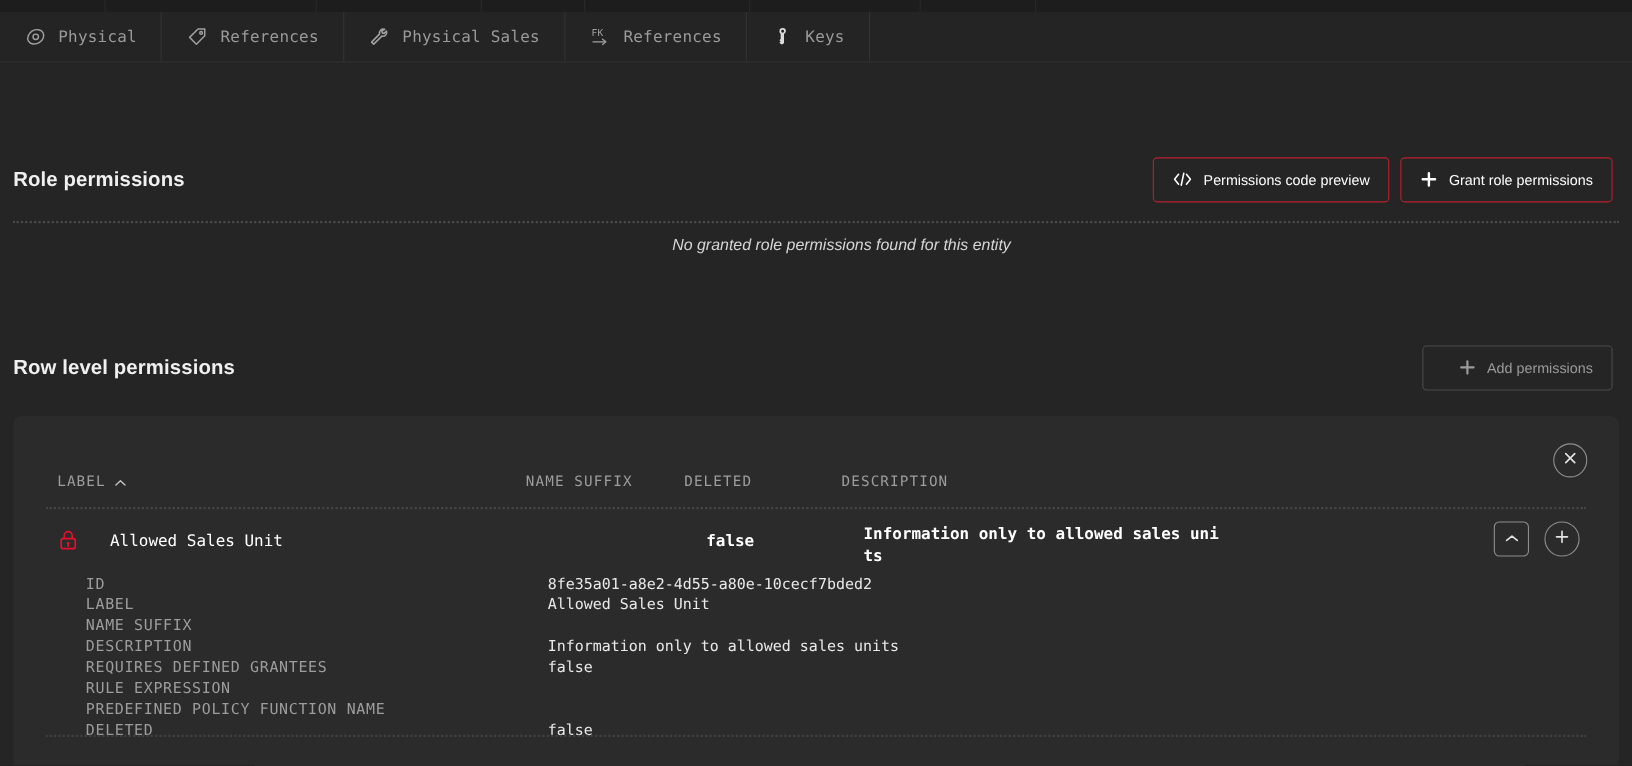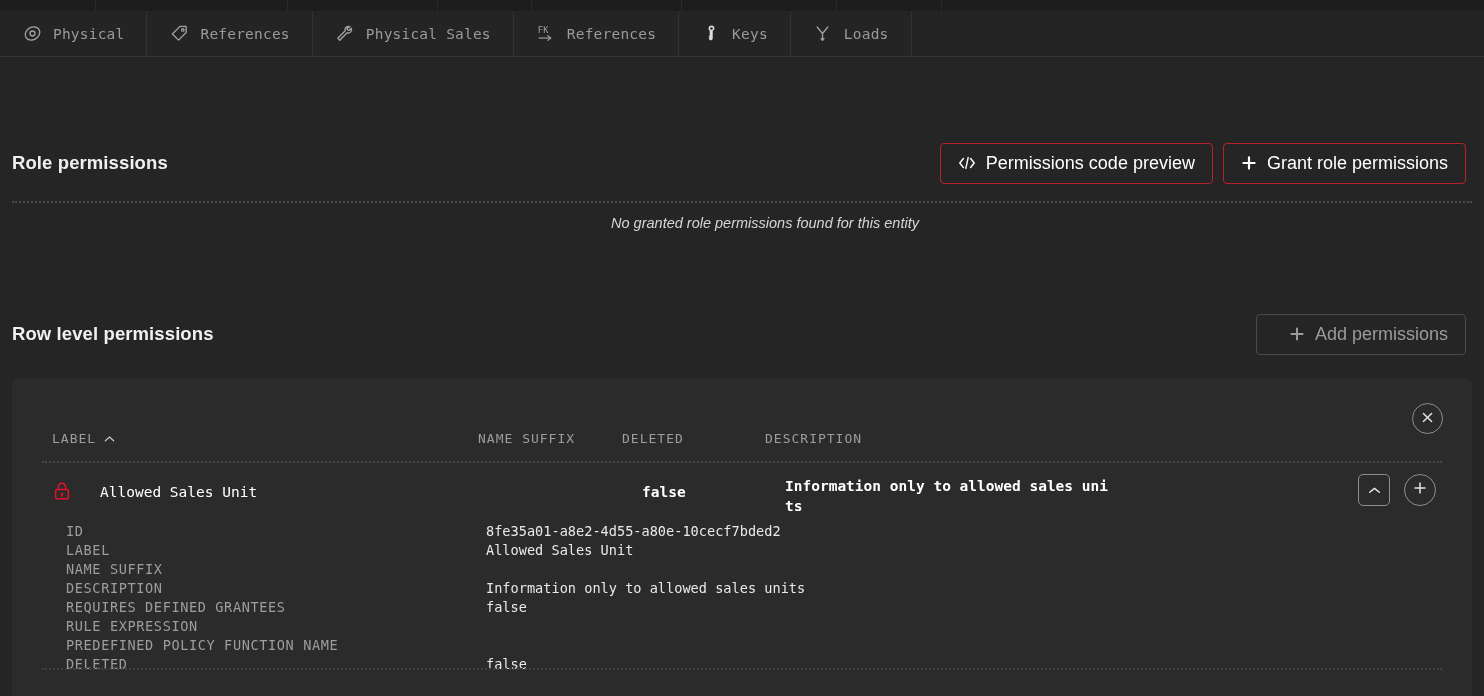--- a/index.html
+++ b/index.html
@@ -62,21 +62,21 @@
   }
   .section-title {
     font-size: 18.5px; font-weight: 700; color: #f0f0f0; letter-spacing: .1px;
   }
   .btn-row { display: flex; align-items: center; gap: 10px; }
 
   .btn {
     display: inline-flex; align-items: center; gap: 10px;
     height: 41px; padding: 0 17px;
     border-radius: 4px;
-    font-size: 18px;
+    font-size: 13px;
     cursor: pointer;
     user-select: none;
     background: transparent;
     white-space: nowrap;
   }
   .btn-danger { border: 1px solid #b9202f; color: #ffffff; }
   .btn-muted  { border: 1px solid #4a4a4a; color: #9b9b9b; padding-left: 32px; }
   .btn .bi { display: flex; align-items: center; justify-content: center; flex: none; }
 
   .dotted-rule {
@@ -132,21 +132,21 @@
   .sq-btn {
     width: 32px; height: 32px; border-radius: 5px; border: 1px solid #8e8e8e;
     display: flex; align-items: center; justify-content: center; cursor: pointer;
   }
   .circ-btn {
     width: 32px; height: 32px; border-radius: 50%; border: 1px solid #8e8e8e;
     display: flex; align-items: center; justify-content: center; cursor: pointer;
   }
 
   .detail-list {
-    position: absolute; left: 54px; top: 144px; right: 30px;
+    position: absolute; left: 66px; top: 144px; right: 30px;
     font-family: "DejaVu Sans Mono", monospace;
     font-size: 13.6px;
   }
   .detail-row { position: relative; height: 19px; line-height: 19px; }
   .detail-key { position: absolute; left: 0; color: #9d9d9d; letter-spacing: .6px; white-space: nowrap; }
   .detail-val { position: absolute; left: 420px; color: #e9e9e9; white-space: nowrap; }
 
   .card-bottom-rule { position: absolute; left: 30px; right: 30px; top: 290px; border-top: 2px dotted #404040; }
 </style>
 </head>
@@ -209,30 +209,20 @@
     <div class="tab">
       <span class="ti">
         <svg width="19" height="19" viewBox="0 0 20 20" fill="#dcdcdc">
           <path d="M10 1.6a3.1 3.1 0 0 0-3.1 3.1c0 1 .5 1.9 1.2 2.5V12l-1.2 1.2 1.2 1.2-1.2 1.2 1.6 1.6h1.5l1.3-1.3V7.2a3.1 3.1 0 0 0 1.8-2.5A3.1 3.1 0 0 0 10 1.6zm0 1.7a1.4 1.4 0 1 1 0 2.8 1.4 1.4 0 0 1 0-2.8z"></path>
         </svg>
       </span>
       <span>Keys</span>
     </div>
 
 
-    <div class="tab">
-      <span class="ti">
-        <svg width="19" height="19" viewBox="0 0 20 20" fill="none" stroke="#a0a0a0" stroke-width="1.4">
-          <path d="M4.4 3.2 10 10v7" stroke-linejoin="round" stroke-linecap="round"></path>
-          <path d="M15.6 3.2 10 10" stroke-linejoin="round" stroke-linecap="round"></path>
-          <path d="M8.4 15.2 10 17.2l1.6-2" stroke-linejoin="round" stroke-linecap="round"></path>
-        </svg>
-      </span>
-      <span>Loads</span>
-    </div>
 
   </div>
 
   <div class="content">
 
     <div class="section-head" style="top:82px; height:48px;">
       <div class="section-title">Role permissions</div>
       <div class="btn-row">
         <div class="btn btn-danger">
           <span class="bi">

